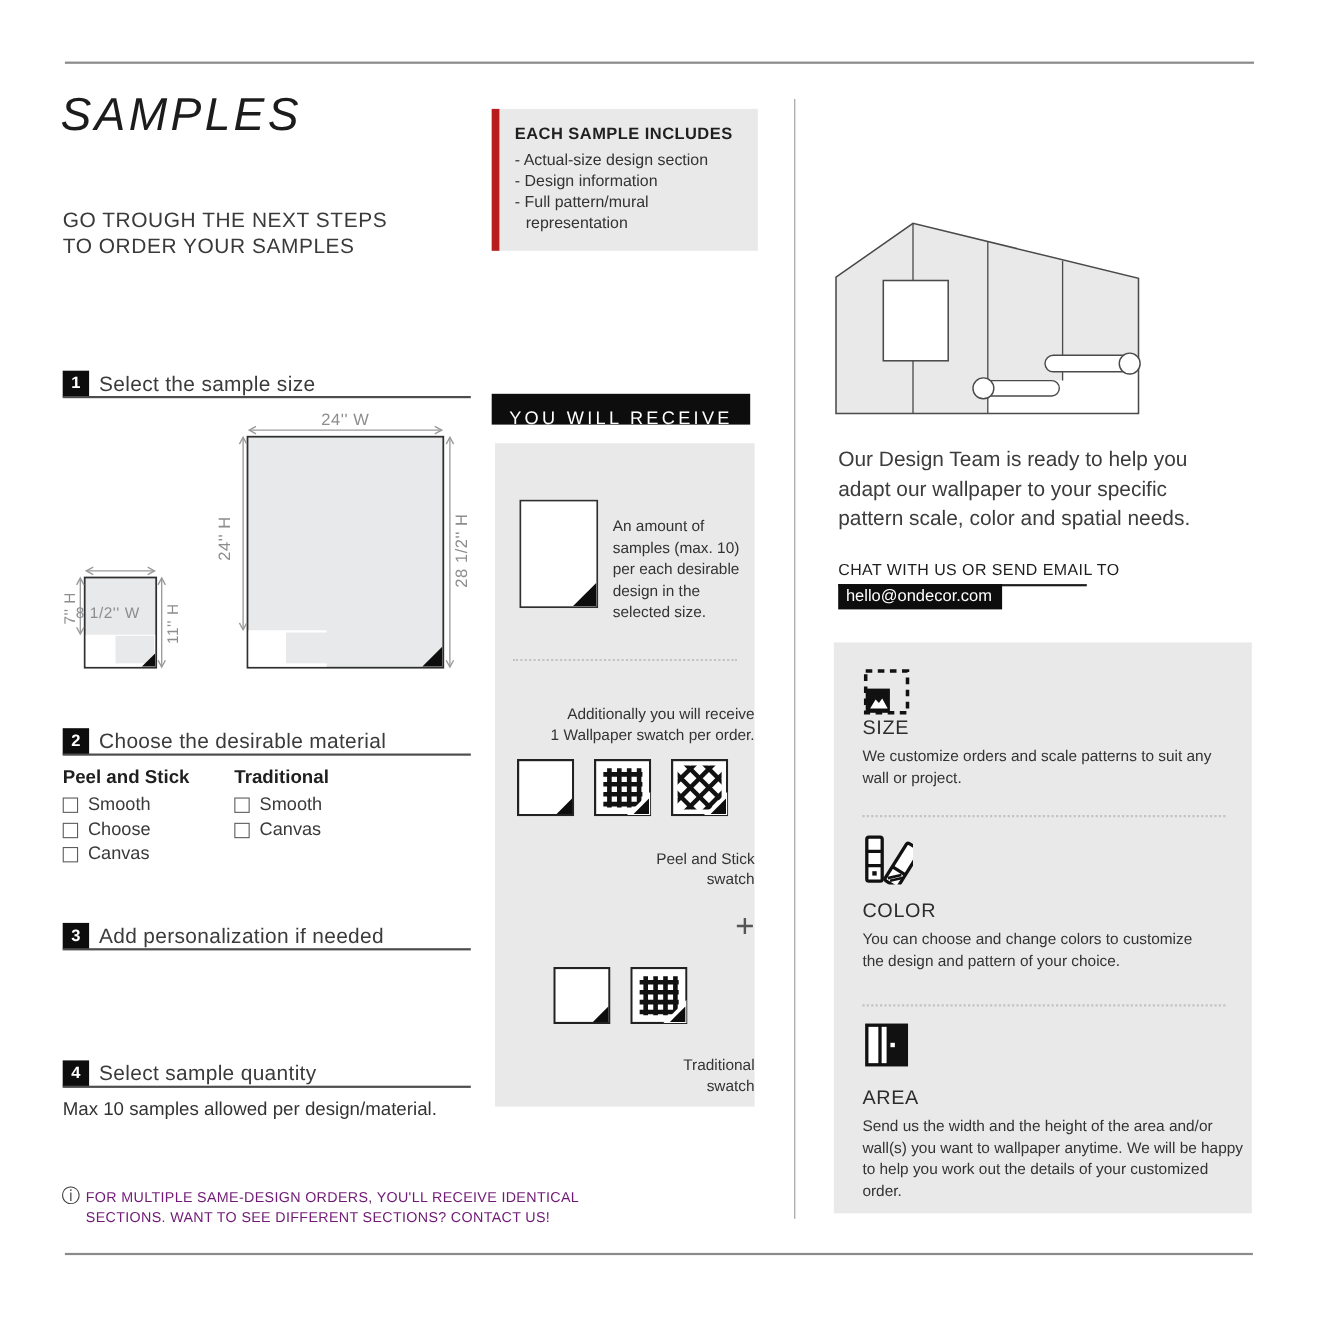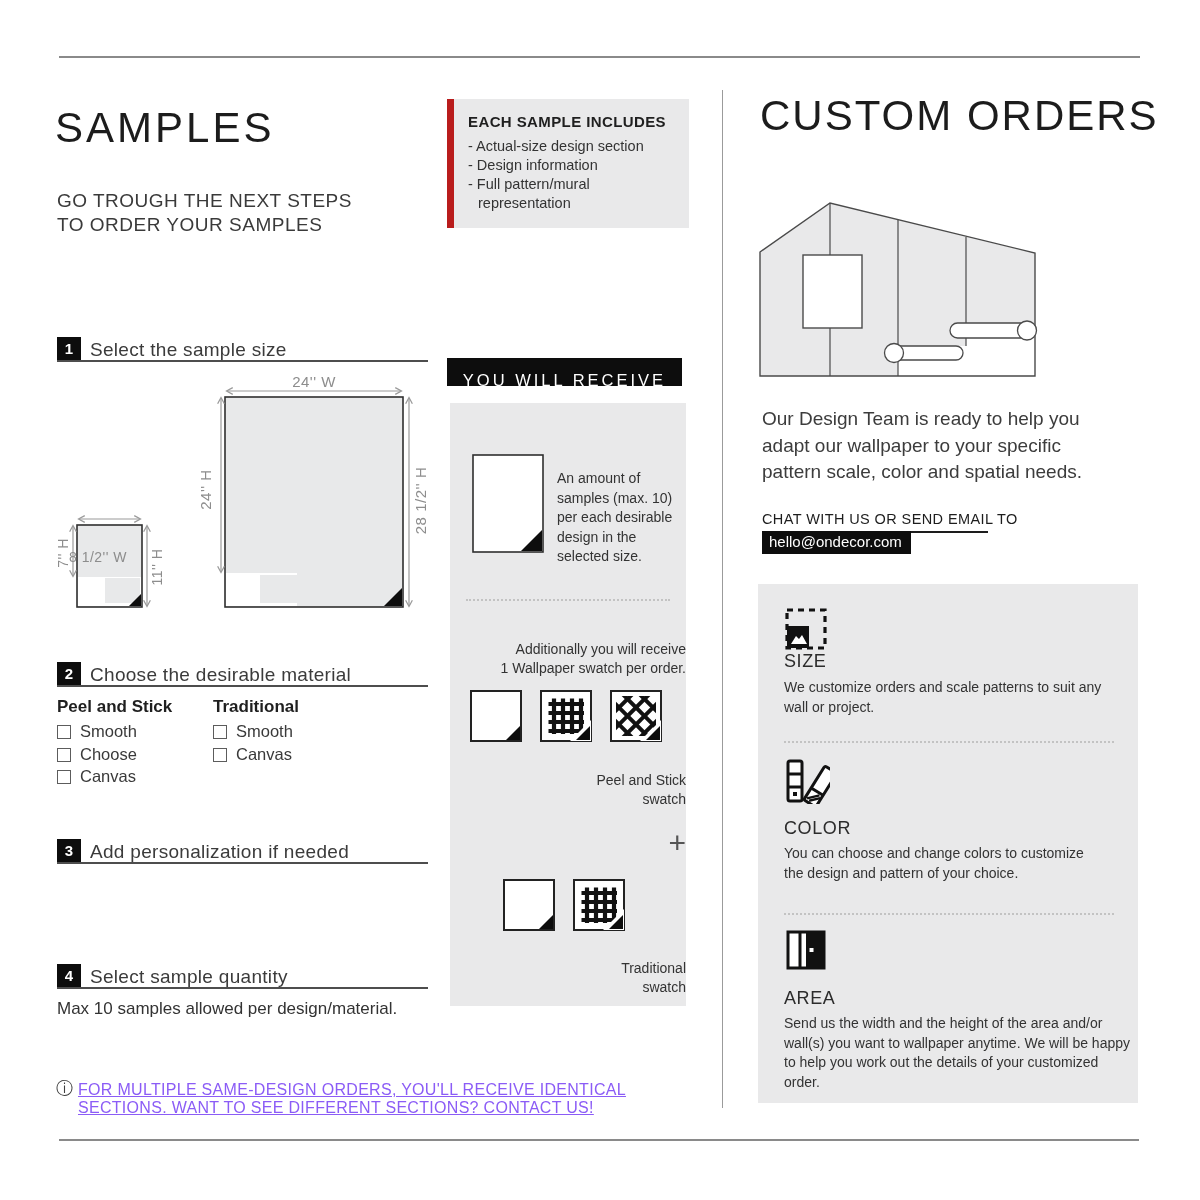--- a/index.html
+++ b/index.html
@@ -29,34 +29,34 @@
   .includes-item::before{content:"- ";}
   .receive-header{position:absolute;left:447px;top:358px;width:235px;height:28px;background:#0d0d0d;
                   color:#fff;font-size:16.5px;letter-spacing:3px;text-align:center;line-height:45px;white-space:nowrap;}
   .receive-panel{position:absolute;left:450px;top:403px;width:236px;height:603px;background:#e9e9ea;}
   .dotted{position:absolute;border-top:2px dotted #c3c3c3;}
   .center-text{text-align:right;margin-top:11px;}
   .chat-label{font-size:14.5px;letter-spacing:.4px;color:#1d1d1d;border-bottom:2px solid #1d1d1d;
               padding-bottom:4px;display:inline-block;width:226px;white-space:nowrap;}
   .email-badge{display:inline-block;background:#0d0d0d;color:#fff;font-size:15px;padding:2px 9px 4px 7px;white-space:nowrap;}
   .sec-heading{position:absolute;font-size:18px;letter-spacing:.6px;color:#2c2c2c;}
-  .footnote{position:absolute;font-size:16px;letter-spacing:.3px;color:#8b5cf6;white-space:nowrap;text-decoration:underline;}
+  .footnote{position:absolute;font-size:13px;letter-spacing:.3px;color:#701a75;white-space:nowrap;}
   .info-icon{position:absolute;font-size:17px;color:#3f3f3f;font-family:"DejaVu Sans",sans-serif;line-height:17px;}
   .plus{font-size:30px;font-weight:400;color:#555;}
 </style>
 </head>
 <body>
 
 <div class="canvas">
 
   <div class="rule" style="left:59px;top:56px;width:1081px;"></div>
   <div class="rule" style="left:59px;top:1139px;width:1080px;"></div>
   <div class="vdivider" style="left:722px;top:90px;height:1018px;"></div>
 
-  <div class="abs h1" style="left:55px;top:104px;">SAMPLES</div>
+  <div class="abs h1" style="left:55px;top:80px;font-style:italic;">SAMPLES</div>
   <div class="abs subtitle" style="left:57px;top:188px;">GO TROUGH THE NEXT STEPS</div>
   <div class="abs subtitle" style="left:57px;top:212px;">TO ORDER YOUR SAMPLES</div>
 
   <div class="includes-box">
     <div class="includes-title">EACH SAMPLE INCLUDES</div>
     <div class="includes-item">Actual-size design section</div>
     <div class="includes-item">Design information</div>
     <div class="includes-item">Full pattern/mural representation</div>
   </div>
 
@@ -213,21 +213,20 @@
       <line x1="8.5" y1="32" x2="44" y2="32"></line>
         <line x1="8.5" y1="41" x2="44" y2="41"></line>
     </g>
     <polygon points="51,51 51,30 30,51" fill="#ffffff"></polygon>
     <polygon points="50,50 50,36 36,50" fill="#0d0d0d"></polygon>
   </svg>
 
   <div class="abs small-text center-text" style="left:450px;top:948px;width:236px;">Traditional</div>
   <div class="abs small-text center-text" style="left:450px;top:967px;width:236px;">swatch</div>
 
-  <div class="abs h1" style="left:760px;top:92px;letter-spacing:2px;">CUSTOM ORDERS</div>
 
   <svg class="abs" style="left:755px;top:195px;" width="290" height="190" viewBox="0 0 290 190">
     <polygon points="5,57 75,8 280,58 280,181 5,181" fill="#ffffff" stroke="none"></polygon>
     <polygon points="5,57 75,8 75,181 5,181" fill="#e9e9ea"></polygon>
     <polygon points="75,8 143,25 143,181 75,181" fill="#e9e9ea"></polygon>
     <polygon points="143,25 211,42 211,151 143,151" fill="#e9e9ea"></polygon>
     <polygon points="211,42 280,58 280,128 211,128" fill="#e9e9ea"></polygon>
     <polygon points="5,57 75,8 280,58 280,181 5,181" fill="none" stroke="#4a4a4a" stroke-width="1.4"></polygon>
     <line x1="75" y1="8" x2="75" y2="181" stroke="#4a4a4a" stroke-width="1.2"></line>
     <line x1="143" y1="25" x2="143" y2="181" stroke="#4a4a4a" stroke-width="1.2"></line>

